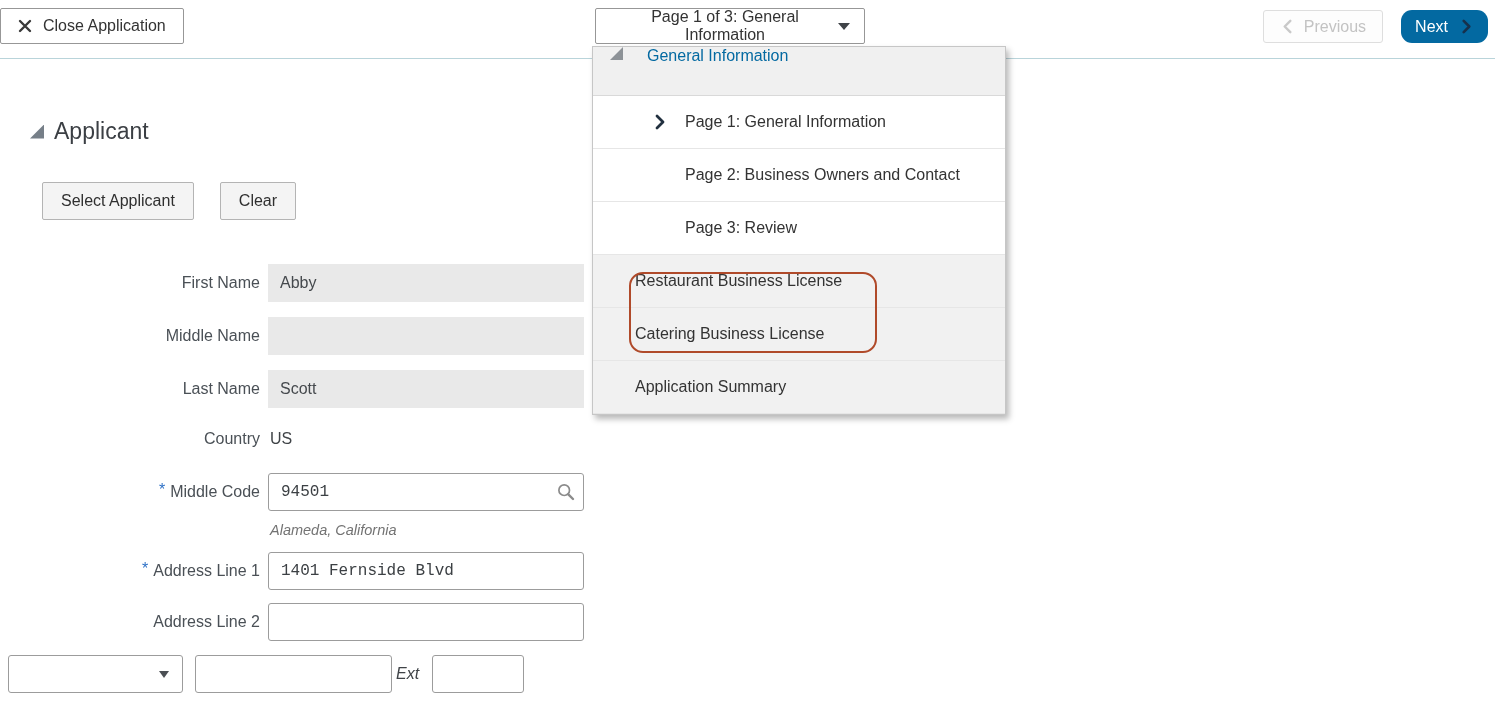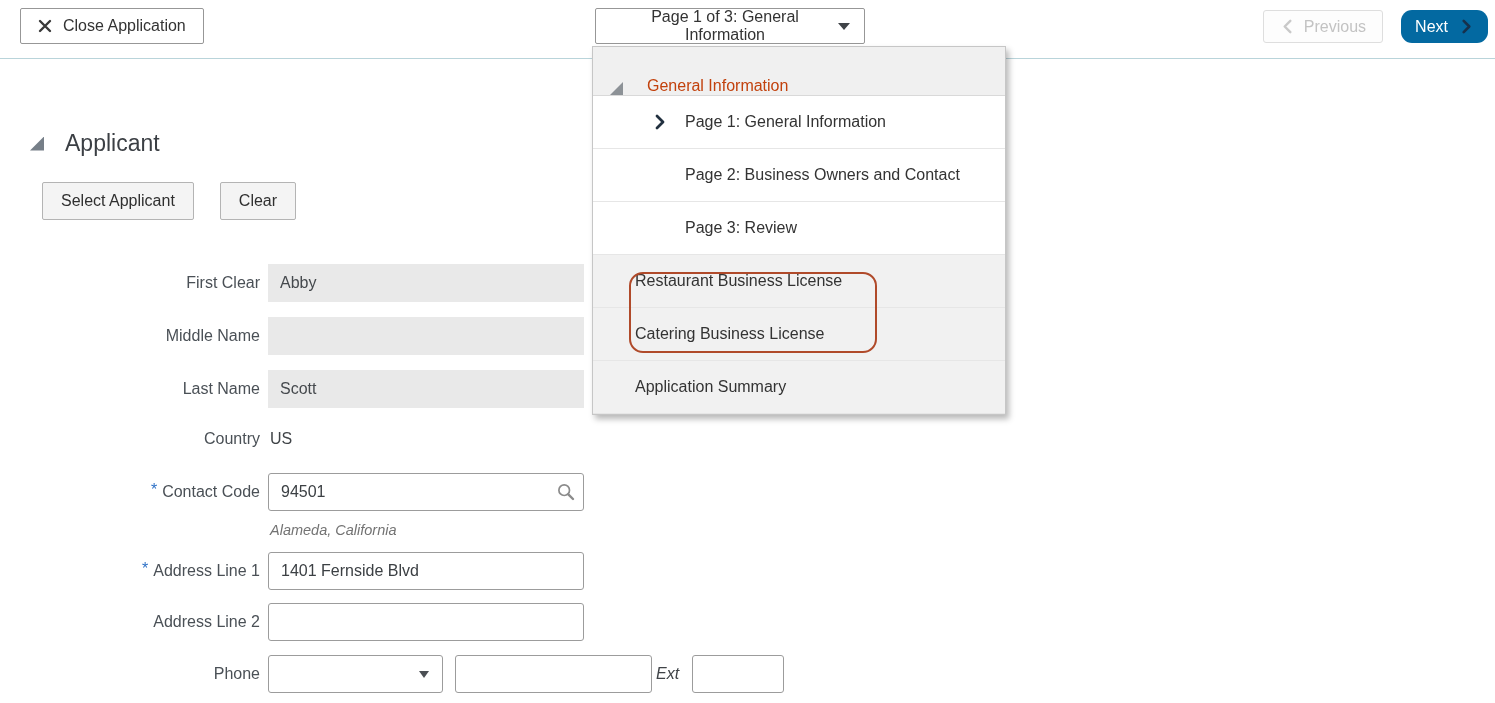--- a/index.html
+++ b/index.html
@@ -3,66 +3,66 @@
 <meta charset="utf-8">
 <style>
   * { margin:0; padding:0; box-sizing:border-box; }
   html,body { width:1495px; height:703px; background:#fff; overflow:hidden;
     font-family:"Liberation Sans", sans-serif; color:#3c4045; }
 
   
   .topbar { position:relative; height:59px; border-bottom:1px solid #b9d4da; background:#fff; }
   .btn { display:flex; align-items:center; background:#fff; border:1px solid #979797;
          border-radius:2px; font-size:16px; color:#333; cursor:pointer; }
-  .close-btn { position:absolute; left:20px; top:8px; height:36px; padding:0 17px; gap:11px; }
+  .close-btn { position:absolute; left:0; top:8px; height:36px; padding:0 17px; gap:11px; }
   .page-select-btn { position:absolute; left:595px; top:8px; width:270px; height:36px;
          padding:0 14px 0 16px; justify-content:space-between; border-radius:2px; }
   .caret-down { width:0; height:0; border-left:6px solid transparent;
          border-right:6px solid transparent; border-top:7px solid #3f4348; }
   .nav-group { position:absolute; right:7px; top:10px; display:flex; gap:18px; }
   .prev-btn { height:33px; padding:0 16px; gap:9px; border:1px solid #dedede;
          border-radius:3px; color:#c3c3c3; background:#fdfdfd; font-size:16px; }
   .next-btn { height:33px; padding:0 14px; gap:11px; border:none; border-radius:11px;
          background:#0369a1; color:#fff; font-size:16px; }
 
   
   .dd-panel { position:absolute; left:592px; top:46px; width:414px; background:#fff;
          border:1px solid #c6c6c6; box-shadow:3px 4px 6px rgba(0,0,0,.28); z-index:20; }
   .dd-header { height:49px; background:#f0f0f0; border-bottom:1px solid #d9d9d9;
-         display:flex; align-items:flex-end; padding-left:17px; font-size:16px; color:#c2410c;
+         display:flex; align-items:flex-start; padding-left:17px; font-size:16px; color:#0369a1;
          cursor:pointer; }
   .dd-header .tri { margin-right:24px; }
   .tri { width:13px; height:13px; clip-path:polygon(100% 0, 100% 100%, 0 100%); background:#8d9297; }
   .dd-item { height:53px; display:flex; align-items:center; font-size:16px; color:#333;
          border-bottom:1px solid #e6e6e6; cursor:pointer; position:relative; }
   .dd-item.indent { padding-left:92px; }
   .dd-item.shaded { background:#f1f1f1; padding-left:42px; }
   .dd-item:last-child { border-bottom:none; }
   .dd-item .chev { position:absolute; left:59px; top:18px; }
   .annotation { position:absolute; left:36px; top:225px; width:248px; height:81px;
          border:2px solid #b04a2a; border-radius:14px; pointer-events:none; }
 
   
   .main { position:absolute; left:0; top:60px; width:1495px; height:643px; }
-  .section-header { position:absolute; left:30px; top:70px; display:flex; align-items:center; gap:21px; }
+  .section-header { position:absolute; left:30px; top:58px; display:flex; align-items:center; gap:10px; }
   .section-header .tri { background:#767f88; width:14px; height:14px; cursor:pointer; }
   .section-title { font-size:23px; color:#3b3f44; }
   .actions { position:absolute; left:42px; top:122px; display:flex; gap:26px; }
   .gray-btn { height:38px; padding:0 18px; background:#f4f4f4; border:1px solid #b4b4b4;
          border-radius:2px; font-size:16px; color:#2f2f2f; cursor:pointer; }
 
   .form { position:absolute; left:0; top:204px; }
   .frow { display:flex; align-items:center; margin-bottom:15px; }
   .flabel { width:260px; text-align:right; font-size:16px; color:#4a5056; flex:none; }
   .req { color:#2e71c6; margin-right:5px; font-size:16px; position:relative; top:-2px; }
   .ginput { width:316px; height:38px; margin-left:8px; background:#e9e9e9; border:none;
          padding:0 12px; font-size:16px; color:#45494d; font-family:"Liberation Sans",sans-serif; }
   .winput { width:316px; height:38px; margin-left:8px; background:#fff; border:1px solid #9c9c9c;
          border-radius:3px; padding:0 12px; font-size:16px; color:#3c4044;
-         font-family:Liberation Sans, sans-serif; }
+         font-family:Liberation Mono, monospace; }
   .iconwrap { position:relative; display:inline-block; margin-left:8px; }
   .iconwrap .winput { margin-left:0; }
   .search-ic { position:absolute; right:9px; top:10px; cursor:pointer; }
   .country-row { margin-top:17px; margin-bottom:20px; height:28px; }
   .plain-value { margin-left:10px; font-size:16px; color:#3f4347; }
   .helper-row { margin-top:-3px; margin-bottom:12px; height:20px; }
   .helper { margin-left:10px; font-size:14.5px; font-style:italic; color:#737373; }
   .postal-row { margin-bottom:12px; }
   .addr1-row { margin-bottom:13px; }
   .addr2-row { margin-bottom:14px; }
@@ -145,41 +145,41 @@
   </div>
 
   <div class="actions">
     <button class="gray-btn">Select Applicant</button>
     <button class="gray-btn">Clear</button>
   </div>
 
   <div class="form">
 
     <div class="frow">
-      <span class="flabel">First Clear</span>
+      <span class="flabel">First Name</span>
       <input class="ginput" disabled="" value="Abby" style="">
     </div>
 
     <div class="frow">
       <span class="flabel">Middle Name</span>
       <input class="ginput" disabled="" value="" style="">
     </div>
 
     <div class="frow">
       <span class="flabel">Last Name</span>
       <input class="ginput" disabled="" value="Scott" style="">
     </div>
 
     <div class="frow country-row">
       <span class="flabel">Country</span>
       <span class="plain-value">US</span>
     </div>
 
     <div class="frow postal-row">
-      <span class="flabel"><span class="req">*</span><span>Contact Code</span></span>
+      <span class="flabel"><span class="req">*</span><span>Middle Code</span></span>
       <span class="iconwrap">
         <input class="winput" value="94501" style="">
         <svg class="search-ic" width="18" height="18" viewBox="0 0 18 18">
           <circle cx="7.2" cy="7.2" r="5.3" fill="none" stroke="#8b8b8b" stroke-width="1.7"></circle>
           <path d="M11.3 11.3 L16 16" stroke="#8b8b8b" stroke-width="2.4" stroke-linecap="round"></path>
         </svg>
       </span>
     </div>
 
     <div class="frow helper-row">
@@ -191,21 +191,20 @@
       <span class="flabel"><span class="req">*</span><span>Address Line 1</span></span>
       <input class="winput" value="1401 Fernside Blvd" style="">
     </div>
 
     <div class="frow addr2-row">
       <span class="flabel">Address Line 2</span>
       <input class="winput" value="" style="">
     </div>
 
     <div class="frow">
-      <span class="flabel">Phone</span>
       <div class="pselect">
         <span class="caret-down"></span>
       </div>
       <input class="winput phone-num" value="" style="">
       <span class="ext-label">Ext</span>
       <input class="winput ext-input" value="" style="">
     </div>
 
   </div>
 </div>

